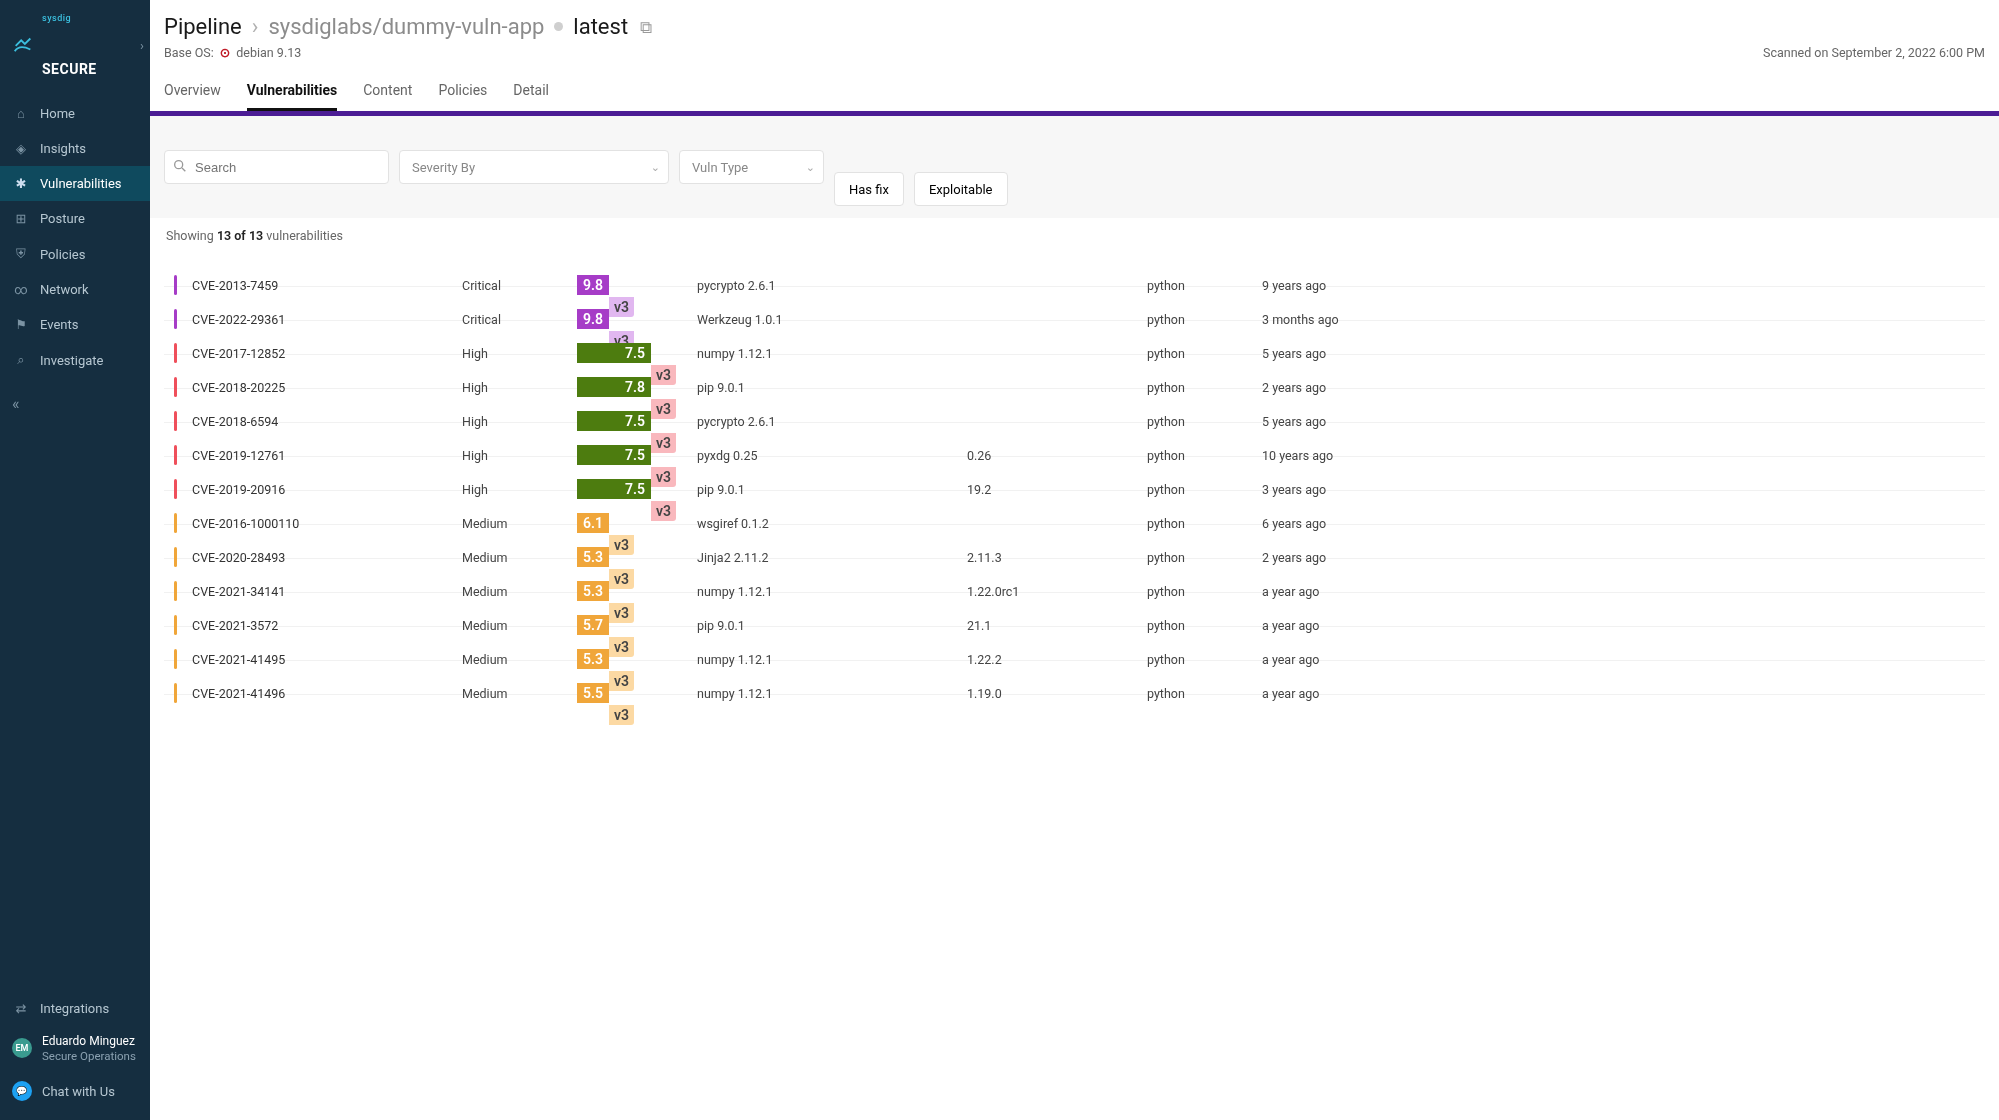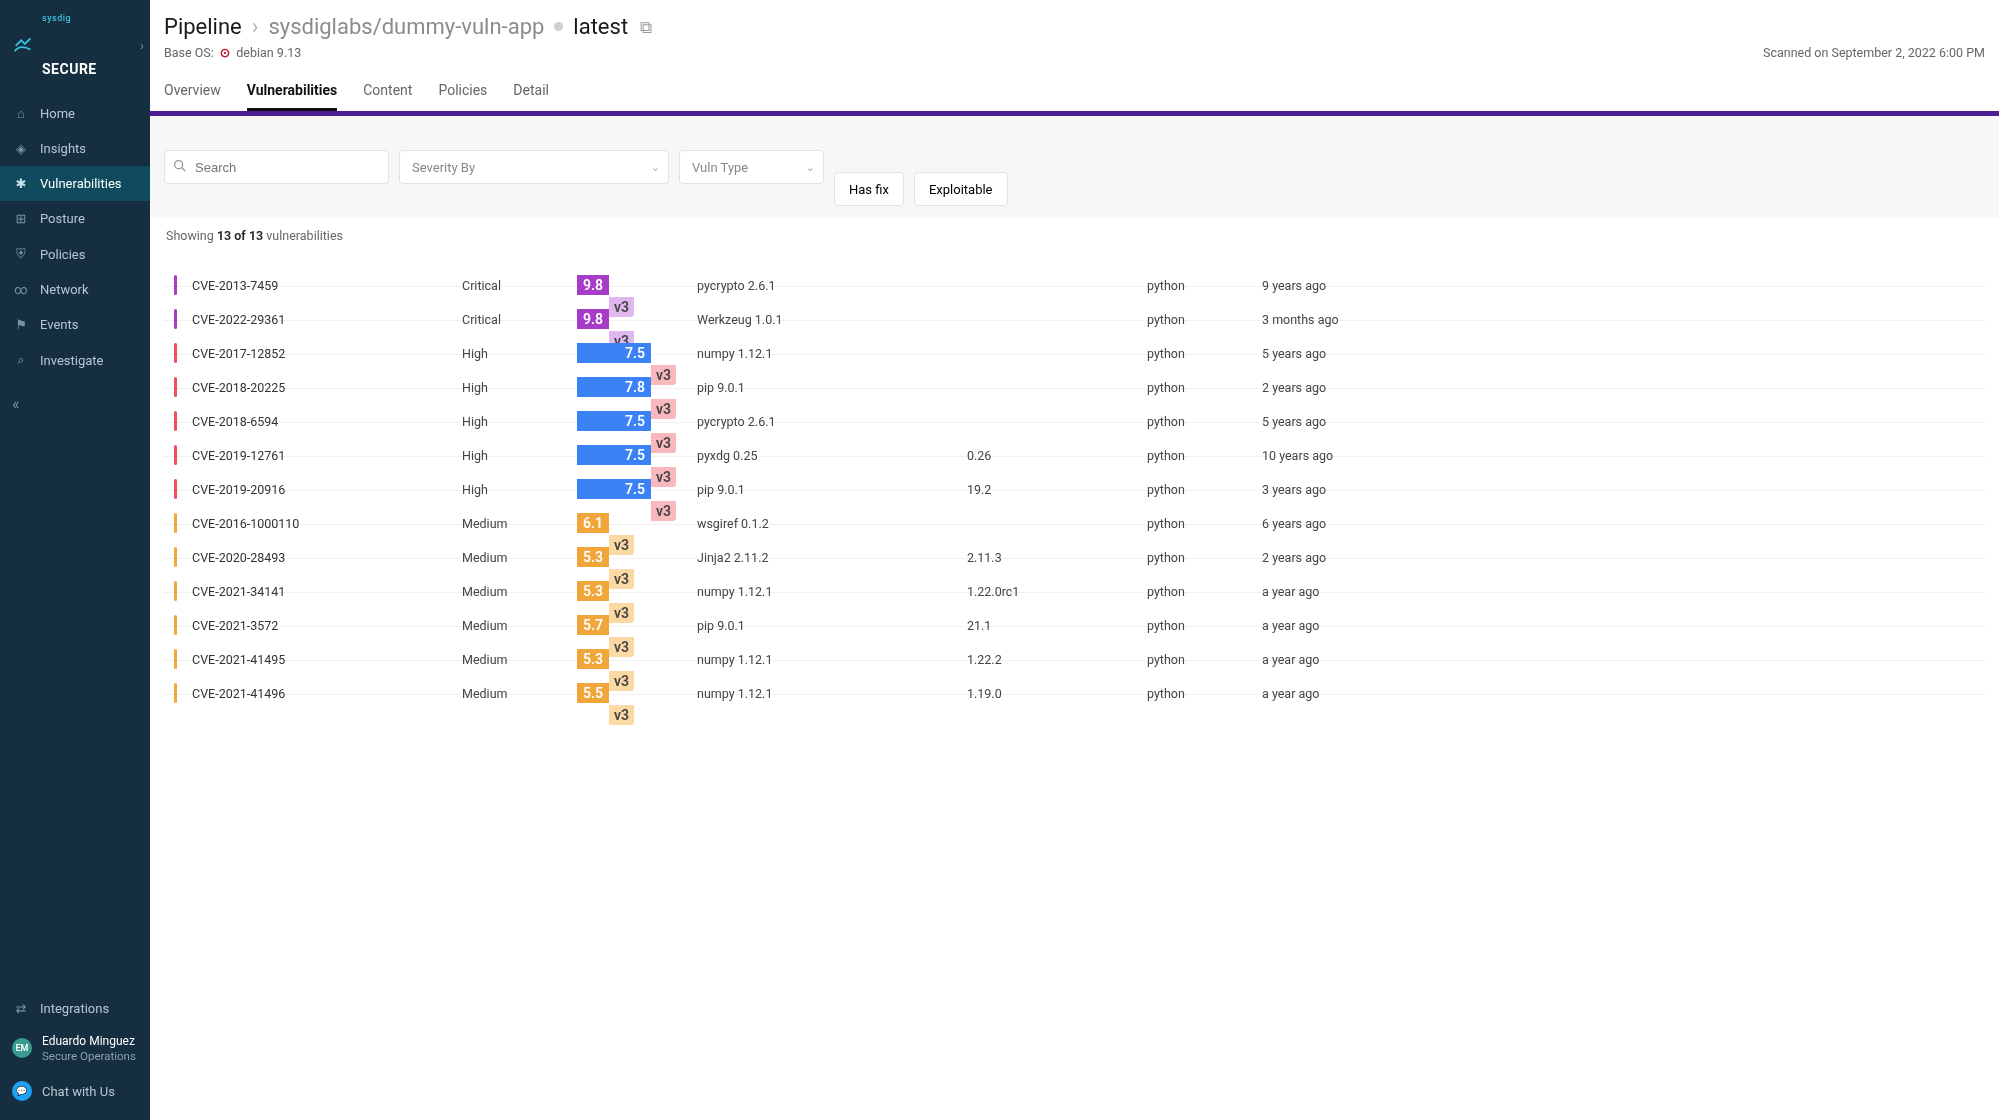--- a/index.html
+++ b/index.html
@@ -63,21 +63,21 @@
 .sevbar { width:3px; height:20px; border-radius:2px; margin-left:10px; }
 .sev-Critical { background:#a63cc7; }
 .sev-High { background:#ef4f5b; }
 .sev-Medium { background:#f0a63a; }
 .cve { color:#333; }
 .cvss { display:inline-flex; align-items:center; border-radius:3px; overflow:hidden; font-size:14px; font-weight:600; }
 .cvss .score { padding:2px 6px; color:#fff; }
 .cvss .ver { padding:2px 5px; color:#444;margin-top:44px; }
 .cvss.critical .score { background:#a63cc7; }
 .cvss.critical .ver { background:#e1b7f0; }
-.cvss.high .score { background:#3b82f6;padding-left:48px; }
+.cvss.high .score { background:#4d7c0f;padding-left:48px; }
 .cvss.high .ver { background:#f9b8bd; }
 .cvss.medium .score { background:#f0a63a; }
 .cvss.medium .ver { background:#fcd9a3; }
 </style>
 </head>
 <body>
 
 <div class="app">
   <aside class="sidebar">
     <div class="brand">

